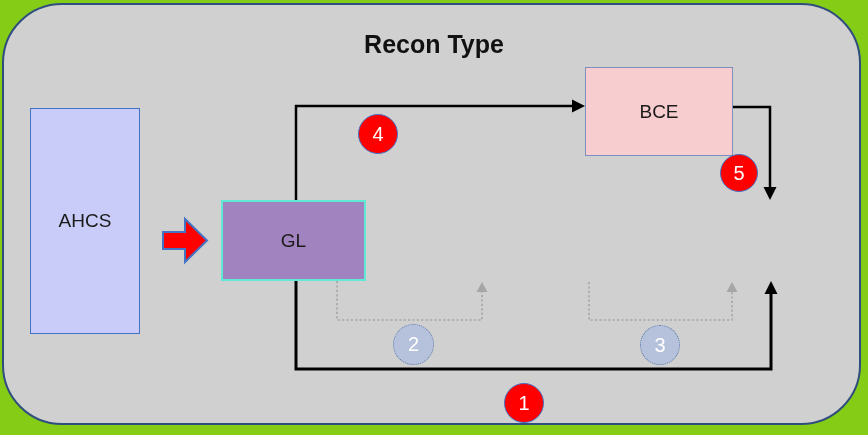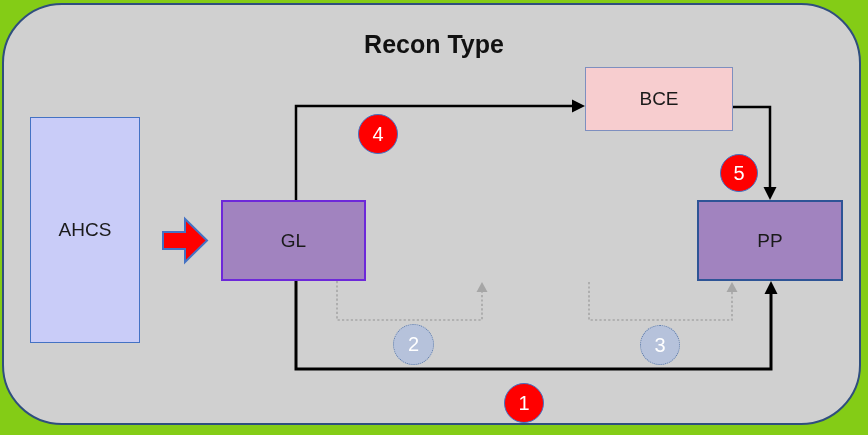--- a/index.html
+++ b/index.html
@@ -14,28 +14,28 @@
   }
   .title{
     position:absolute;left:0;top:30px;width:868px;text-align:center;
     font-size:25px;font-weight:bold;color:#111;letter-spacing:0px;
   }
   .node{
     position:absolute;display:flex;align-items:center;justify-content:center;
     box-sizing:border-box;font-size:19px;color:#1a1a1a;
   }
   .node-ahcs{left:30px;top:108px;width:110px;height:226px;
-    background:#C9CCF8;border:1.5px solid #4472C4;margin-top:9px;}
+    background:#C9CCF8;border:1.5px solid #4472C4;}
   .node-gl{left:221px;top:200px;width:145px;height:81px;
-    background:#A183BF;border:2px solid #6d28d9;}
+    background:#A183BF;border:2px solid #5eead4;}
   .node-ml{left:459px;top:200px;width:151px;height:82px;
     background:#D9D3DE;border:2px dotted #4472C4;}
   .node-pp{left:697px;top:200px;width:146px;height:81px;
     background:#A183BF;border:2px solid #2E5496;}
-  .node-bce{left:585px;top:67px;width:148px;height:64px;
+  .node-bce{left:585px;top:67px;width:148px;height:89px;
     background:#F7CDCF;border:1.5px solid #7E8FBF;align-items:center;}
   .svg-layer{position:absolute;left:0;top:0;width:868px;height:435px;}
   .badge{
     position:absolute;display:flex;align-items:center;justify-content:center;
     border-radius:50%;color:#fff;font-size:20px;box-sizing:border-box;
   }
   .badge-red{background:#FF0000;border:1.5px solid #4472C4;}
   .badge-blue{background:#B6C2DB;border:1.5px dotted #5B7AA8;}
   .b1{left:504px;top:383px;width:40px;height:40px;}
   .b2{left:393px;top:324px;width:41px;height:41px;}
@@ -49,23 +49,20 @@
 <div class="canvas">
   <div class="panel"></div>
 
   <div class="title">Recon Type</div>
 
   <div class="node node-ahcs">
     <span>AHCS</span>
   </div>
   <div class="node node-gl">
     <span>GL</span>
-  </div>
-  <div class="node node-pp">
-    <span>PP</span>
   </div>
   <div class="node node-bce">
     <span>BCE</span>
   </div>
 
   <svg class="svg-layer" width="868" height="435" viewBox="0 0 868 435">
 
     <polygon points="163,232 185,232 185,219 207,240.5 185,262 185,249 163,249" fill="#FF0000" stroke="#4472C4" stroke-width="2"></polygon>
 
     <polyline points="296,200 296,106 574,106" fill="none" stroke="#000" stroke-width="2.5"></polyline>

